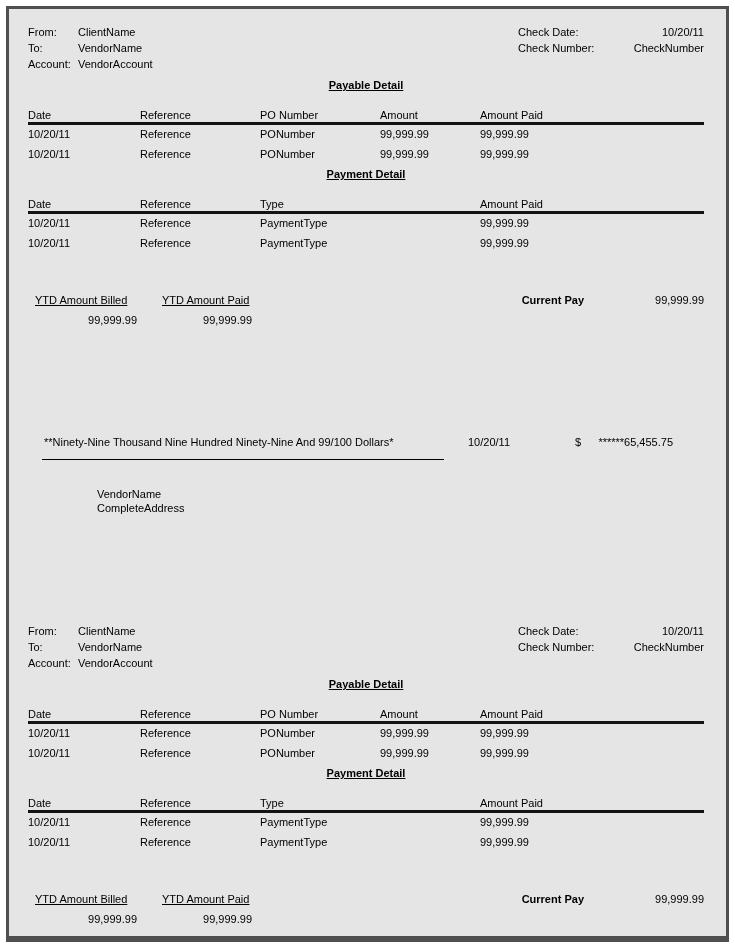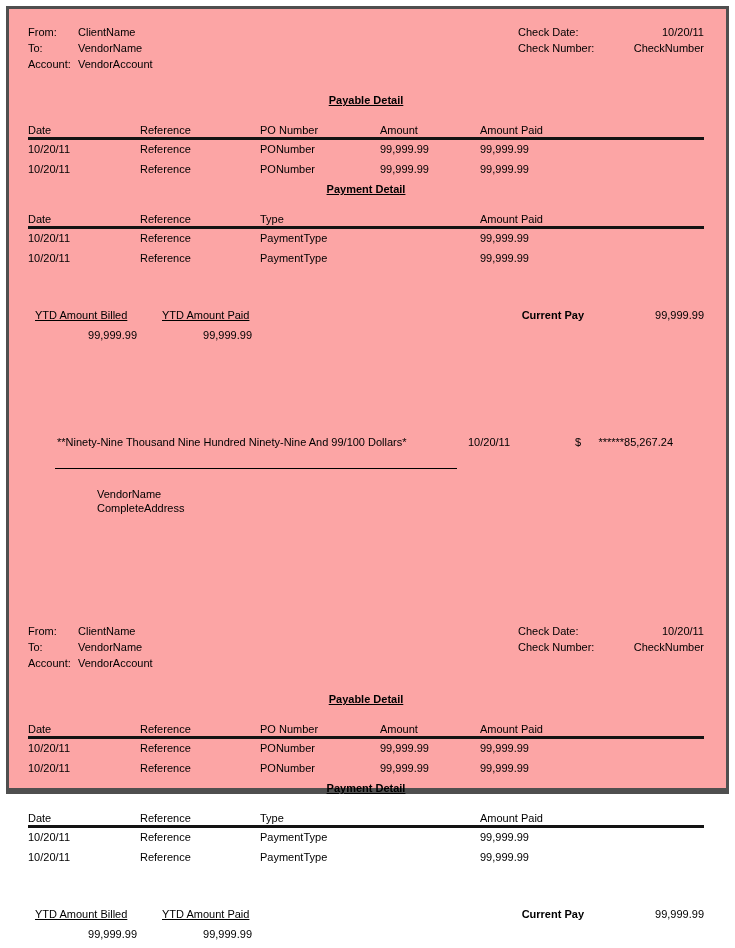--- a/index.html
+++ b/index.html
@@ -2,37 +2,37 @@
 <html><head>
 <meta charset="utf-8">
 <style>
   * { margin:0; padding:0; box-sizing:border-box; }
   html, body { background:#ffffff; }
   body {
     width:735px; height:948px; position:relative; overflow:hidden;
     font-family:"Liberation Sans", sans-serif; font-size:11px; color:#000;
   }
   .page {
-    position:absolute; top:6px; left:6px; width:723px; height:788px;
-    background:#fca5a5; border:3px solid #4f4f4f; border-bottom-width:6px;
+    position:absolute; top:6px; left:6px; width:723px; height:936px;
+    background:#e5e5e5; border:3px solid #4f4f4f; border-bottom-width:6px;
   }
   
   .stub { position:absolute; left:0; right:0; padding:0 22px 0 19px; }
   .stub-top { top:11px; }
   .stub-bottom { top:610px; }
 
   .info { padding-top:6px; }
   .info-row { display:flex; height:16px; line-height:13px; }
   .info-label { width:50px; }
   .info-right { margin-left:auto; width:186px; display:flex; }
   .ir-value { margin-left:auto; text-align:right; }
 
   .section-title {
     text-align:center; font-weight:bold; text-decoration:underline;
-    height:13px; line-height:13px; margin-top:20px;
+    height:13px; line-height:13px; margin-top:5px;
   }
   .payment-title { margin-top:3px; }
 
   .grid { display:grid; grid-template-columns:112px 120px 120px 100px 1fr; }
   .grid .c4, .grid .c5 { text-align:left; }
   .header-row { height:13px; line-height:13px; margin-top:17px; }
   .heavy-line { height:0; border-top:3px solid #131313; }
   .data-row { height:20px; padding-top:3px; line-height:13px; }
 
   .ytd-line1 { display:flex; margin-top:40px; height:14px; line-height:13px;justify-content:flex-end; }
@@ -40,22 +40,22 @@
   .ytd-paid-label { margin-left:25px; width:100px; text-decoration:underline; }
   .current-pay-label { margin-left:auto; font-weight:bold; }
   .current-pay-value { width:120px; text-align:right; }
   .ytd-line2 { display:flex; margin-top:6px; height:13px; line-height:13px; }
   .ytd-billed-value { margin-left:7px; width:102px; text-align:right; }
   .ytd-paid-value { margin-left:15px; width:100px; text-align:right; }
 
   
   .check-section { position:absolute; left:19px; right:22px; top:421px; height:110px; }
   .amount-words {
-    position:absolute; left:27px; top:6px; width:402px;
-    border-bottom:1px solid #000; padding:0 0 20px 2px; line-height:12px;
+    position:absolute; left:14px; top:6px; width:402px;
+    border-bottom:1px solid #000; padding:0 0 11px 2px; line-height:12px;
   }
   .check-date { position:absolute; left:440px; top:6px; line-height:12px; }
   .dollar-sign { position:absolute; left:547px; top:6px; line-height:12px; }
   .check-amount { position:absolute; left:560px; top:6px; width:85px; text-align:right; line-height:12px; }
   .payee { position:absolute; left:69px; top:57px; line-height:14px; }
 </style>
 </head>
 <body>
 
 <div class="page">
@@ -141,21 +141,21 @@
   <div class="ytd-line2">
     <span class="ytd-billed-value">99,999.99</span>
     <span class="ytd-paid-value">99,999.99</span>
   </div>
 </div>
 
   <div class="check-section">
     <span class="amount-words">**Ninety-Nine Thousand Nine Hundred Ninety-Nine And 99/100 Dollars*</span>
     <span class="check-date">10/20/11</span>
     <span class="dollar-sign">$</span>
-    <span class="check-amount">******85,267.24</span>
+    <span class="check-amount">******65,455.75</span>
     <div class="payee">
       <div>VendorName</div>
       <div>CompleteAddress</div>
     </div>
   </div>
 
   <div class="stub stub-bottom">
   <div class="info">
     <div class="info-row">
       <span class="info-label">From:</span>

